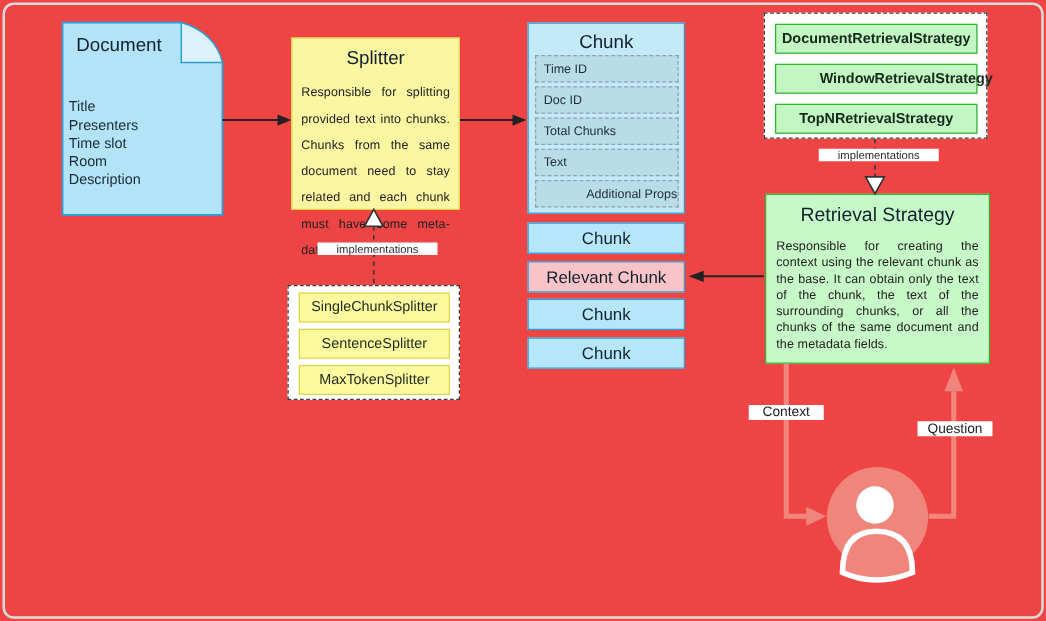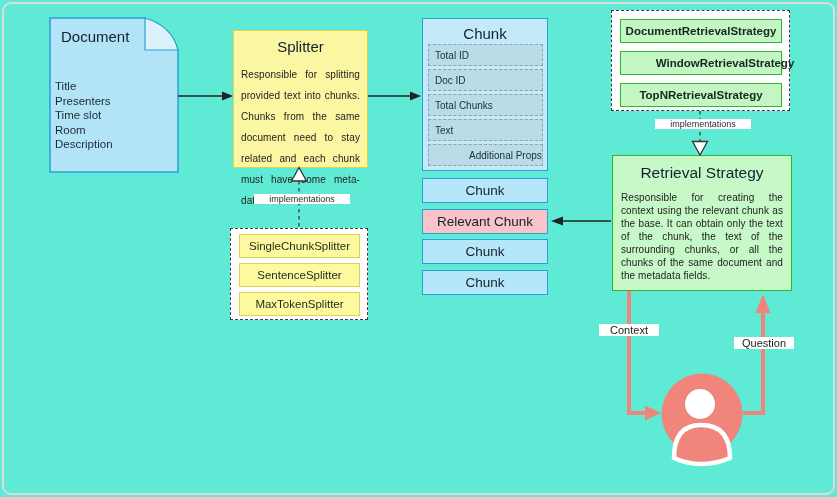--- a/index.html
+++ b/index.html
@@ -1,17 +1,17 @@
 <!DOCTYPE html>
 <html><head>
 <meta charset="utf-8">
 <style>
   html,body{margin:0;padding:0;background:#fff;}
   body{font-family:"Liberation Sans",sans-serif;color:#161616;}
-  .canvas{position:relative;width:837px;height:497px;background:#5eead4;overflow:hidden;}
+  .canvas{position:relative;width:837px;height:497px;background:#ef4444;overflow:hidden;}
   .frame{position:absolute;left:2px;top:2px;right:2px;bottom:2px;border:2px solid #dbdbdb;border-radius:9px;pointer-events:none;}
   .abs{position:absolute;}
   .overlay{position:absolute;left:0;top:0;width:837px;height:497px;z-index:2;pointer-events:none;}
 
   
   .doc-wrap{left:49px;top:17px;width:130px;height:156px;z-index:1;}
   .doc-title{position:absolute;left:12px;top:11px;font-size:15px;font-weight:500;color:#10222e;}
   .doc-fields{position:absolute;left:6px;top:62px;font-size:11.5px;line-height:14.6px;color:#1b2a36;}
 
   
@@ -80,21 +80,21 @@
 
   <div class="abs impl-label" style="left:254px;top:194px;width:90px;">implementations</div>
   <div class="abs ddbox splitter-impls">
     <div class="impl-item-y" style="top:5px;">SingleChunkSplitter</div>
     <div class="impl-item-y" style="top:34px;">SentenceSplitter</div>
     <div class="impl-item-y" style="top:63px;">MaxTokenSplitter</div>
   </div>
 
   <div class="abs chunk-master">
     <div class="node-title">Chunk</div>
-    <div class="chunk-field" style="top:25px;">Total ID</div>
+    <div class="chunk-field" style="top:25px;">Time ID</div>
     <div class="chunk-field" style="top:50px;">Doc ID</div>
     <div class="chunk-field" style="top:75px;">Total Chunks</div>
     <div class="chunk-field" style="top:100px;">Text</div>
     <div class="chunk-field" style="top:125px;padding-left:40px;">Additional Props</div>
   </div>
 
   <div class="abs chunk-item" style="top:178px;">Chunk</div>
   <div class="abs chunk-item relevant" style="top:209px;">Relevant Chunk</div>
   <div class="abs chunk-item" style="top:239px;">Chunk</div>
   <div class="abs chunk-item" style="top:270px;">Chunk</div>

